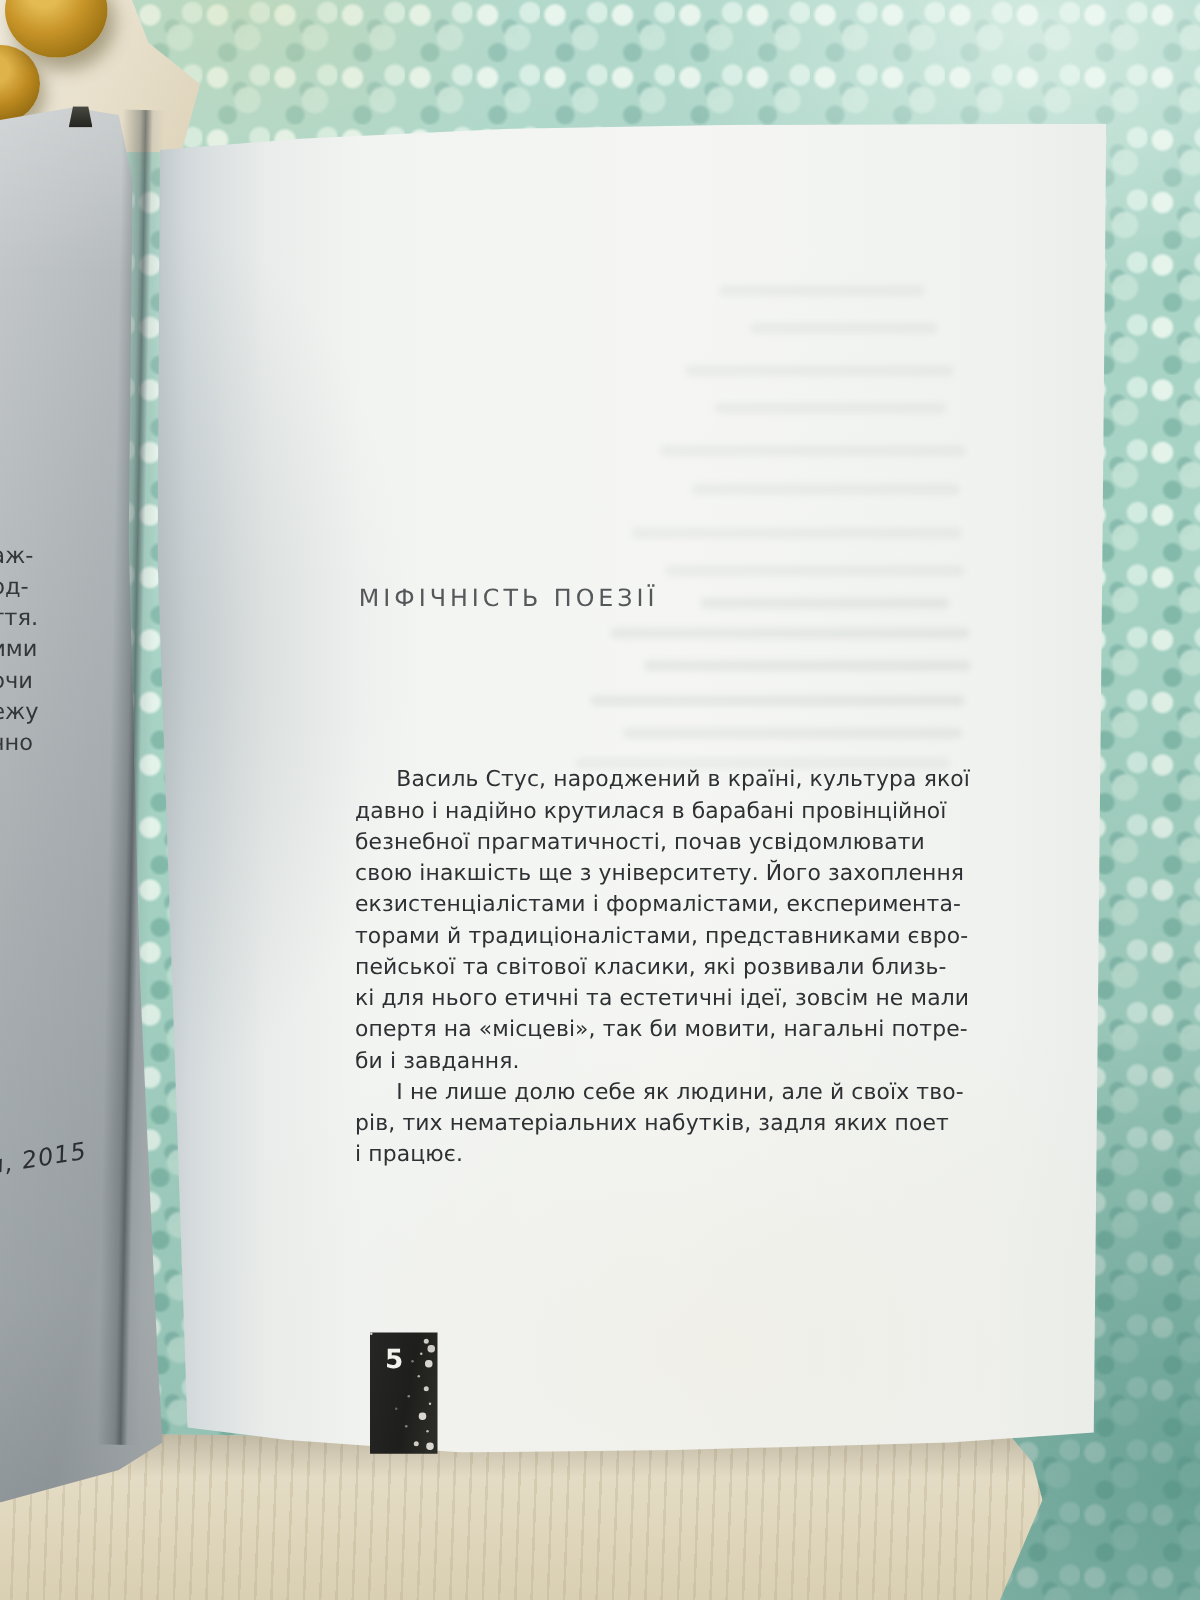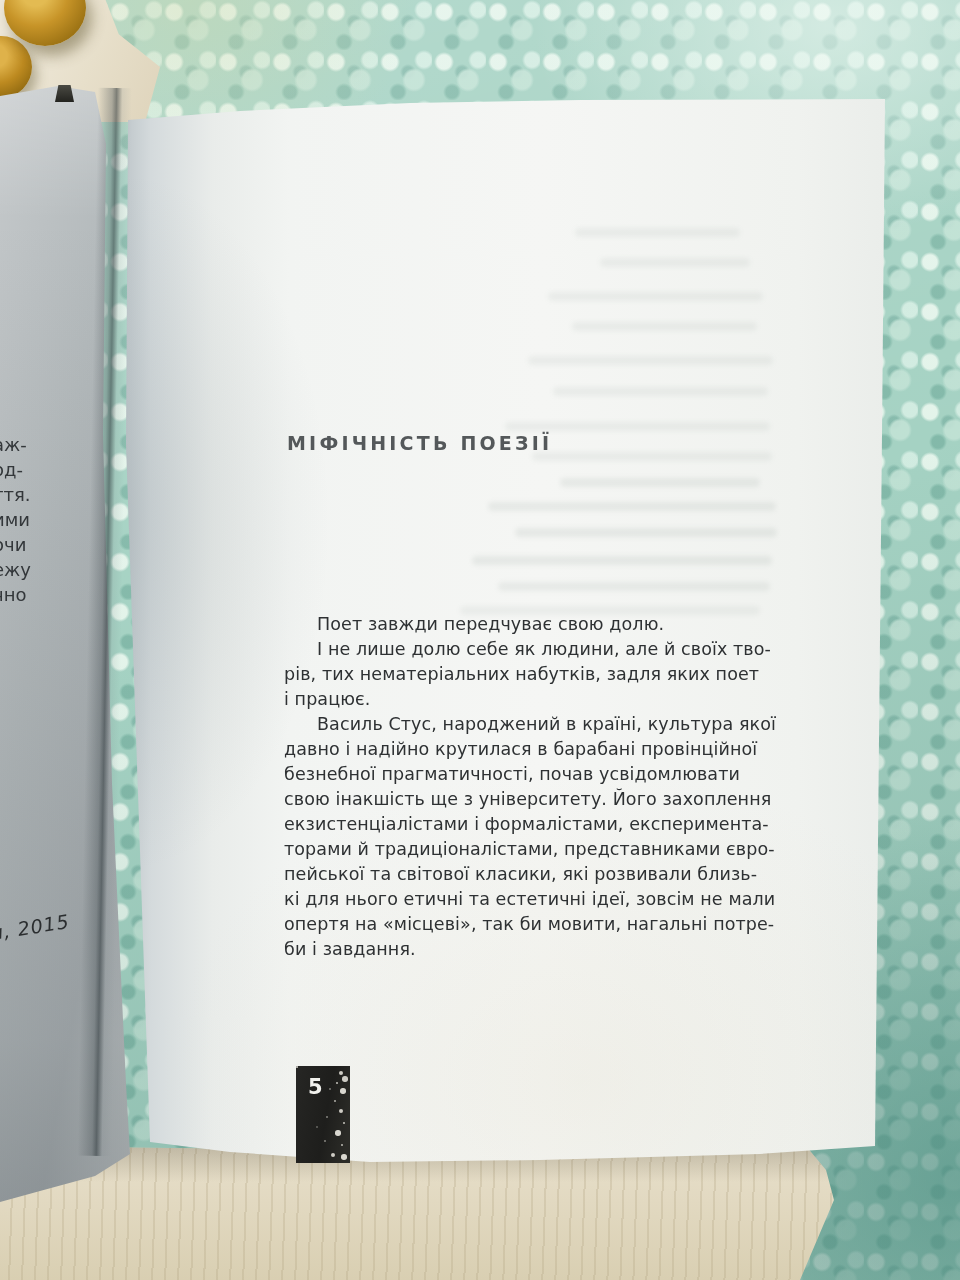--- a/index.html
+++ b/index.html
@@ -94,22 +94,22 @@
   
   .bookmark-notch{
     position:absolute;left:55px;top:85px;width:19px;height:17px;
     background:linear-gradient(180deg,#4a4a43,#23231f);
     clip-path:polygon(18% 0,82% 0,100% 100%,0 100%);
   }
   
   .ghost{position:absolute;height:9px;border-radius:5px;background:#8d9b94;opacity:.11;filter:blur(2.5px);}
   
   .heading{
-    position:absolute;left:287px;top:432px;
-    font-size:19px;font-weight:bold;letter-spacing:3.2px;color:#54585a;
+    position:absolute;left:287px;top:468px;
+    font-size:19px;font-weight:normal;letter-spacing:3.2px;color:#54585a;
     white-space:nowrap;
   }
   .body-block{position:absolute;left:284px;top:612px;width:500px;}
   .para{
     white-space:pre-line;text-indent:33px;
     font-size:17.5px;line-height:25px;color:#2e3133;
     margin:0;letter-spacing:.1px;
   }
   .fragments{
     position:absolute;left:-7px;top:432px;width:52px;
@@ -192,34 +192,33 @@
   <div class="ghost" style="left:560px;top:478px;width:200px;opacity:.14"></div>
   <div class="ghost" style="left:488px;top:502px;width:288px;opacity:.14"></div>
   <div class="ghost" style="left:515px;top:528px;width:262px;opacity:.15"></div>
   <div class="ghost" style="left:472px;top:556px;width:300px;opacity:.15"></div>
   <div class="ghost" style="left:498px;top:582px;width:272px;opacity:.13"></div>
   <div class="ghost" style="left:460px;top:606px;width:300px;opacity:.10"></div>
 
   <div class="heading">МІФІЧНІСТЬ ПОЕЗІЇ</div>
 
   <div class="body-block">
-    <p class="para">Поет завжди передчуває свою долю.</p>
-    <p class="para">І не лише долю себе як людини, але й своїх тво-
-рів, тих нематеріальних набутків, задля яких поет
-і працює.</p>
     <p class="para">Василь Стус, народжений в країні, культура якої
 давно і надійно крутилася в барабані провінційної
 безнебної прагматичності, почав усвідомлювати
 свою інакшість ще з університету. Його захоплення
 екзистенціалістами і формалістами, експеримента-
 торами й традиціоналістами, представниками євро-
 пейської та світової класики, які розвивали близь-
 кі для нього етичні та естетичні ідеї, зовсім не мали
 опертя на «місцеві», так би мовити, нагальні потре-
 би і завдання.</p>
+    <p class="para">І не лише долю себе як людини, але й своїх тво-
+рів, тих нематеріальних набутків, задля яких поет
+і працює.</p>
   </div>
 
   <div class="ink-block">
     <div class="ink-speckle"></div>
     <span class="page-number">5</span>
   </div>
 
 </div>
 
 </body></html>

